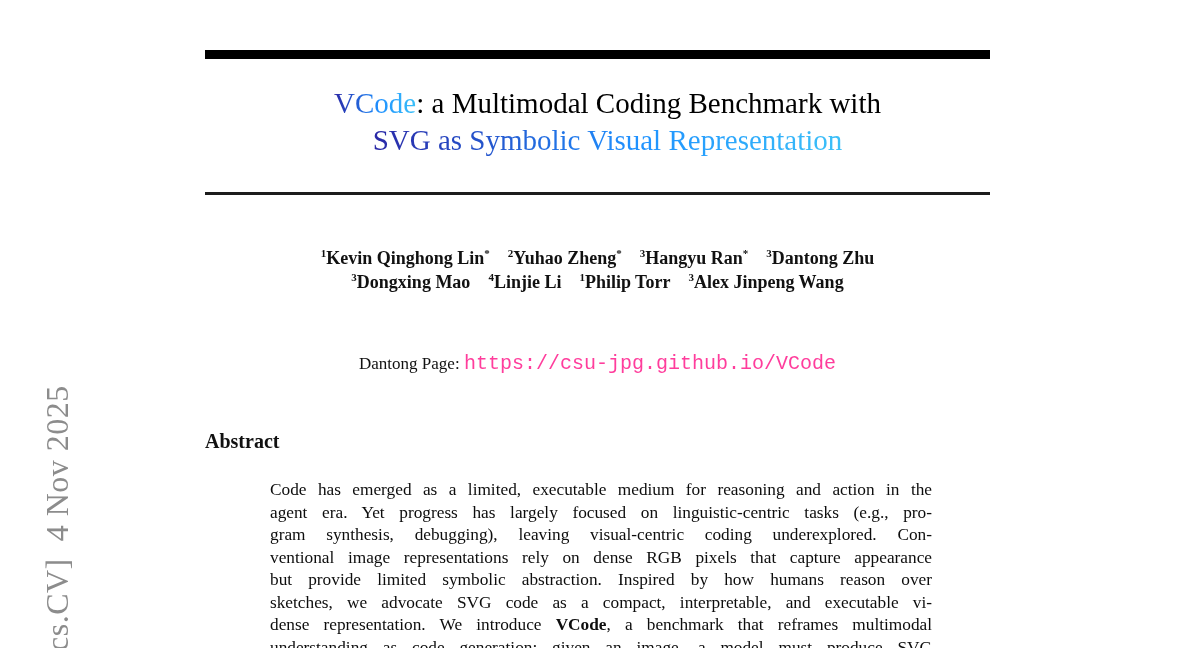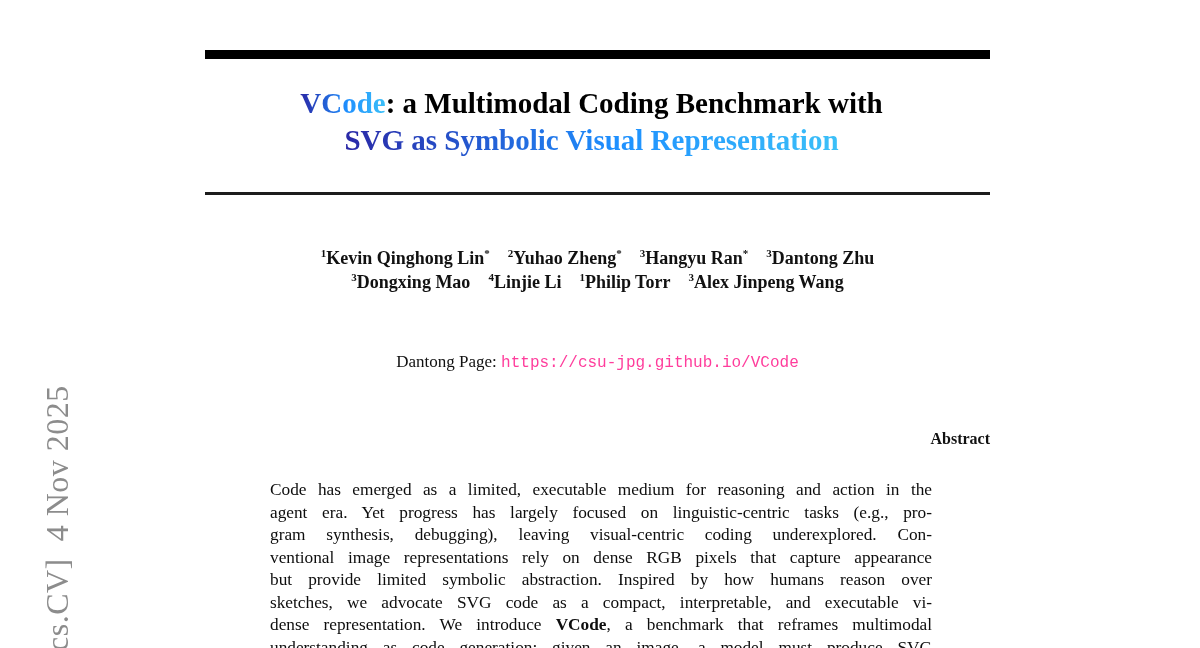--- a/index.html
+++ b/index.html
@@ -7,39 +7,39 @@
         font-family:"Liberation Serif","DejaVu Serif",serif;color:#111;}
 
   
   .stamp{position:absolute;left:37px;top:651px;transform:rotate(-90deg);
          transform-origin:0 0;font-size:32px;color:var(--stamp,#8c8c8c);
          white-space:pre;letter-spacing:.5px;line-height:40px;}
 
   .topbar{position:absolute;left:205px;top:50px;width:785px;height:9px;background:#000;}
   .rule{position:absolute;left:205px;top:192px;width:785px;height:3px;background:#1c1c1c;}
 
-  .title{position:absolute;left:199px;top:85px;width:785px;text-align:center;
-         font-size:29px;font-weight:bold;line-height:37px;color:#000;}
+  .title{position:absolute;left:215px;top:85px;width:785px;text-align:center;
+         font-size:29px;font-weight:normal;line-height:37px;color:#000;}
   .grad{background:linear-gradient(90deg,var(--g1,#2a28a6) 0%,var(--g2,#1e90ff) 55%,var(--g3,#3bc0f8) 100%);
         -webkit-background-clip:text;background-clip:text;color:transparent;}
 
   .authors{position:absolute;left:205px;top:246px;width:785px;text-align:center;
            font-weight:bold;font-size:18px;line-height:24px;}
   .affils{position:absolute;left:205px;top:299px;width:785px;text-align:center;
           font-size:18px;line-height:23px;}
   .person{margin:0 9px;white-space:nowrap;}
   .affils .person{margin:0 10px;font-weight:normal;}
   sup{font-size:11px;line-height:0;}
 
   .project{position:absolute;left:205px;top:352px;width:785px;text-align:center;font-size:17px;}
   .project .url{font-family:"Liberation Mono","DejaVu Sans Mono",monospace;
-                color:var(--pink,#ff3d9c);font-size:16px;text-decoration:none;}
+                color:var(--pink,#ff3d9c);font-size:20px;text-decoration:none;}
 
-  .abs-head{position:absolute;left:205px;top:430px;width:785px;text-align:right;
-            font-size:16px;font-weight:bold;}
+  .abs-head{position:absolute;left:205px;top:430px;width:785px;text-align:left;
+            font-size:20px;font-weight:bold;}
   .abs-body{position:absolute;left:270px;top:479px;width:662px;
             font-size:17.3px;line-height:22.5px;color:#0d0d0d;}
   .abs-line{text-align:justify;text-align-last:justify;}
   .it{}
   .bd{font-weight:bold;}
 </style>
 </head>
 <body>
 
 <div class="page">

